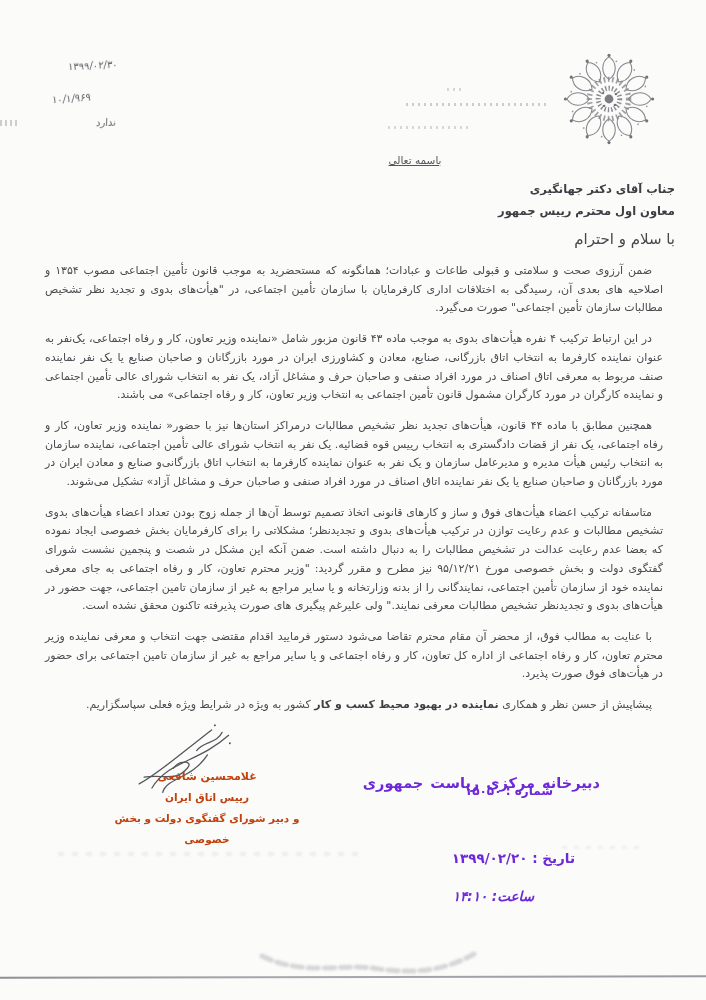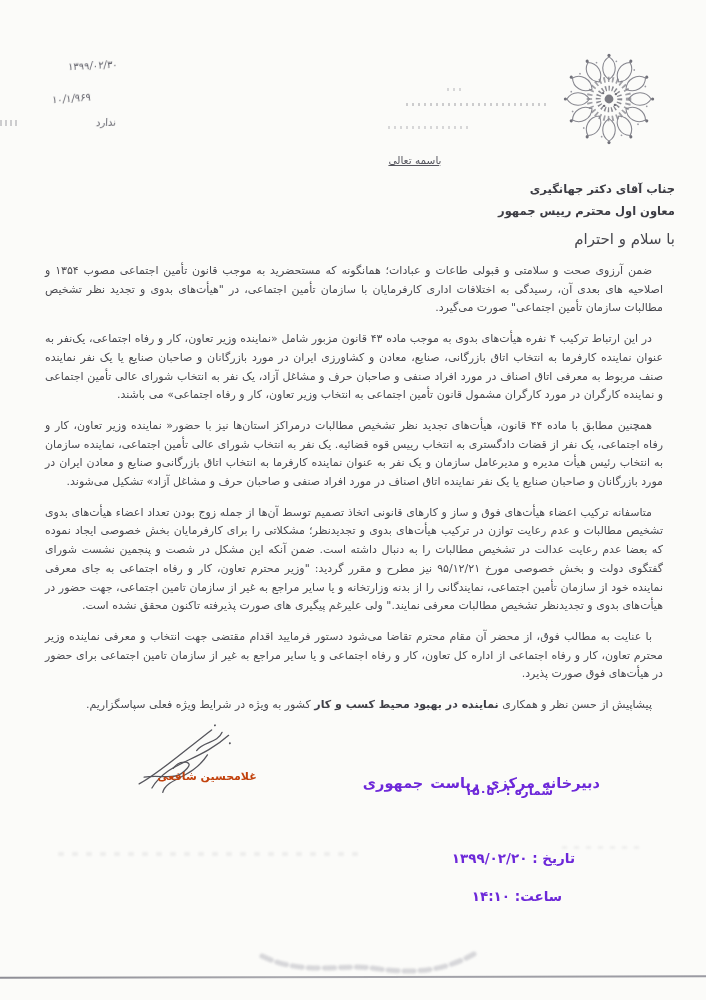--- a/index.html
+++ b/index.html
@@ -73,21 +73,21 @@
   
   .stamp-line{
     position:absolute;white-space:nowrap;
     font-weight:bold;color:#6d28d9;
     filter:blur(.15px);
     margin-top:8px;
   }
   .stamp-office{right:106px;top:767px;font-size:14.5px;word-spacing:2px;}
   .stamp-number{right:153px;top:776px;font-size:12px;}
   .stamp-date{right:131px;top:842px;font-size:13.5px;}
-  .stamp-time{right:144px;top:880px;font-size:13.5px;}
+  .stamp-time{right:172px;top:880px;font-size:13.5px;font-style:italic;}
   
   .smudge-mid{
     position:absolute;left:58px;top:852px;width:300px;height:4px;
     background:repeating-linear-gradient(90deg, rgba(110,110,118,.4) 0 6px, transparent 6px 14px);
     opacity:.25;filter:blur(.8px);
   }
   .smudge-mid2{
     position:absolute;left:562px;top:846px;width:84px;height:3px;
     background:repeating-linear-gradient(90deg, rgba(110,110,118,.4) 0 5px, transparent 5px 12px);
     opacity:.22;filter:blur(.8px);
@@ -171,20 +171,22 @@
         <path d="M14 48 C34 48,44 58,58 46 C66 40,52 36,44 44"></path>
         <path d="M70 30 C78 22,92 26,98 16"></path>
       </g>
       <circle cx="92" cy="8" r="1" fill="#45454d"></circle>
       <circle cx="104" cy="28" r="1" fill="#45454d"></circle>
     </svg>
   </div>
 
   <div class="signature">
     <div class="sig-name">غلامحسین شافعی</div>
+    <div class="sig-title">رییس اتاق ایران</div>
+    <div class="sig-title">و دبیر شورای گفتگوی دولت و بخش خصوصی</div>
   </div>
 
   <div class="stamp-line stamp-office">دبیرخانه مرکزی ریاست جمهوری</div>
   <div class="stamp-line stamp-number"><span>شماره :</span> <span>۱۵۰۵۰</span></div>
   <div class="stamp-line stamp-date"><span>تاریخ :</span> <span>۱۳۹۹/۰۲/۲۰</span></div>
   <div class="stamp-line stamp-time"><span>ساعت:</span> <span>۱۴:۱۰</span></div>
 
   <div class="smudge-mid"></div>
   <div class="smudge-mid2"></div>
   <div class="bottom-smudge">

